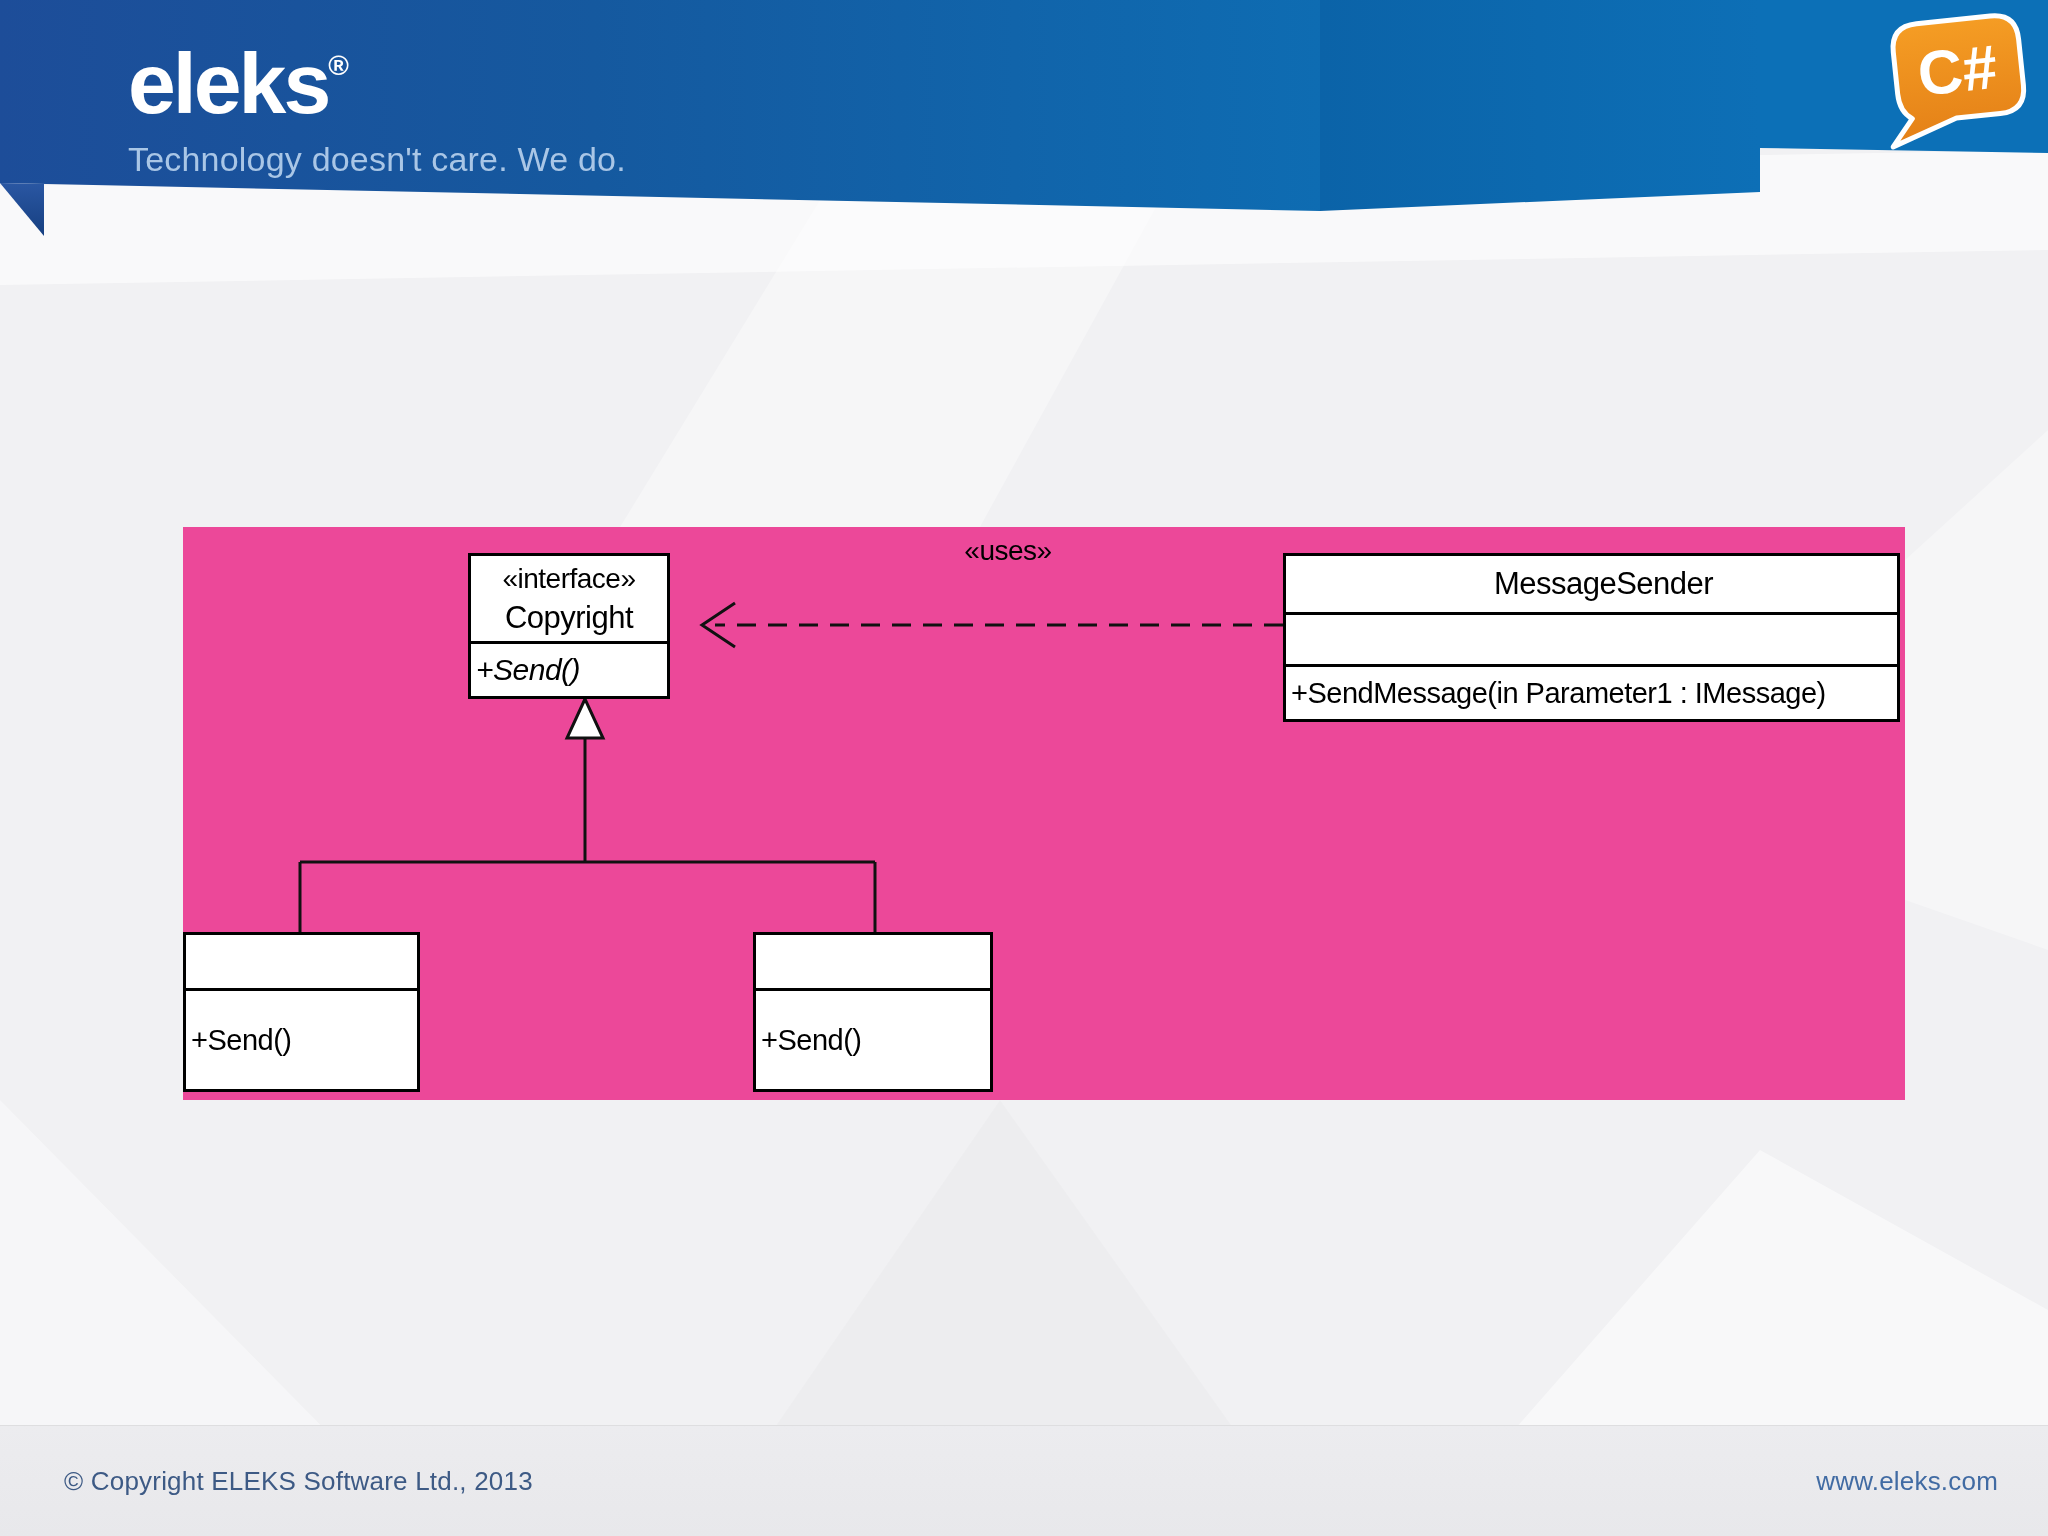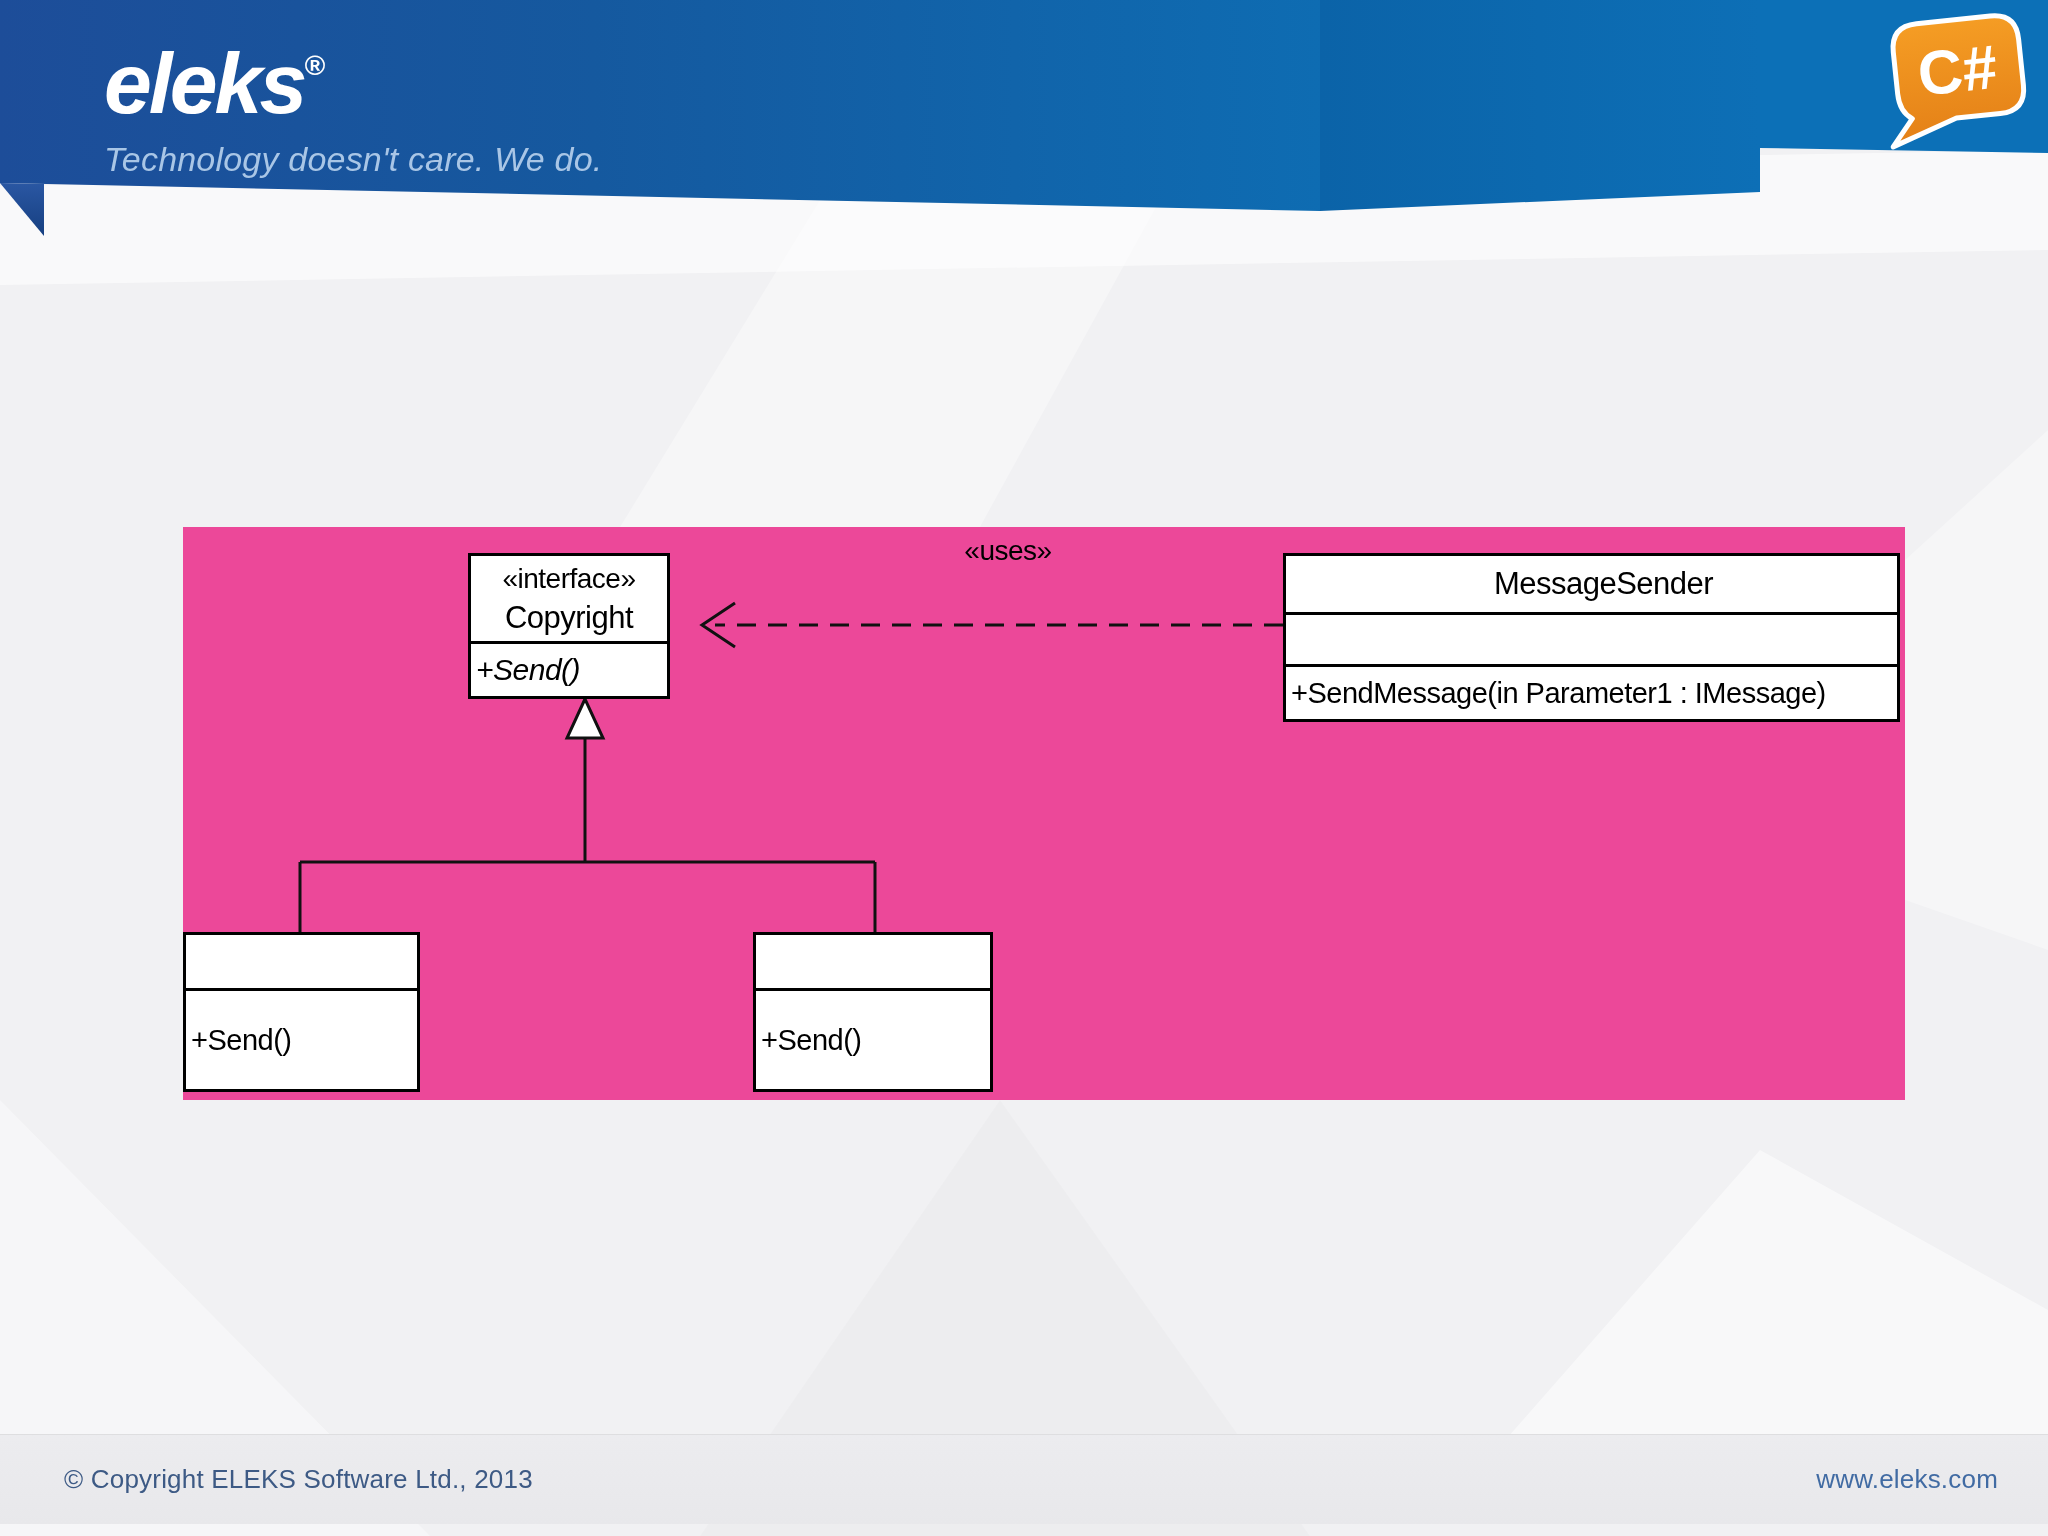--- a/index.html
+++ b/index.html
@@ -6,21 +6,21 @@
   body{
     width:2048px;height:1536px;position:relative;overflow:hidden;
     background:#f1f1f3;
     font-family:"Liberation Sans", sans-serif;
     -webkit-font-smoothing:antialiased;
   }
   
   .bg-facets{position:absolute;inset:0;width:2048px;height:1536px;}
   
   .header-svg{position:absolute;top:0;left:0;width:2048px;height:260px;}
-  .brand{position:absolute;top:40px;left:104px;color:#ffffff;font-style:italic;}
+  .brand{position:absolute;top:40px;left:128px;color:#ffffff;}
   .brand .wordmark{
     font-size:86px;font-weight:bold;letter-spacing:-3px;line-height:1;
   }
   .brand .reg{font-size:28px;vertical-align:38px;letter-spacing:0;font-weight:bold;}
   .brand .tagline{
     margin-top:14px;font-size:34px;letter-spacing:0.2px;color:#a9c6e6;
   }
   .csharp-svg{position:absolute;top:0;left:0;width:2048px;height:260px;}
   
   .panel{
@@ -54,21 +54,21 @@
   .box-sms{left:0px;top:405px;width:237px;height:160px;}
   .box-email{left:570px;top:405px;width:240px;height:160px;}
   .box-sms .uml-title,.box-email .uml-title{height:56px;}
   .box-sms .comp-attrs,.box-email .comp-attrs{height:53px;}
   .uses-label{
     position:absolute;left:745px;top:8px;width:160px;text-align:center;
     font-size:28px;color:#000;letter-spacing:-0.5px;
   }
   
   .footer{
-    position:absolute;left:0;bottom:12px;width:2048px;height:90px;
+    position:absolute;left:0;bottom:0;width:2048px;height:111px;
     background:linear-gradient(180deg,#ececef 0%,#e8e8eb 100%);
     border-top:1px solid rgba(0,0,0,0.045);
     display:flex;align-items:center;justify-content:space-between;
     box-sizing:border-box;padding:0 50px 0 64px;
   }
   .footer .copyright{font-size:26px;color:#3d5a85;letter-spacing:0.2px;}
   .footer .website{font-size:26px;color:#416ba3;letter-spacing:0.2px;}
 </style>
 </head>
 <body>

